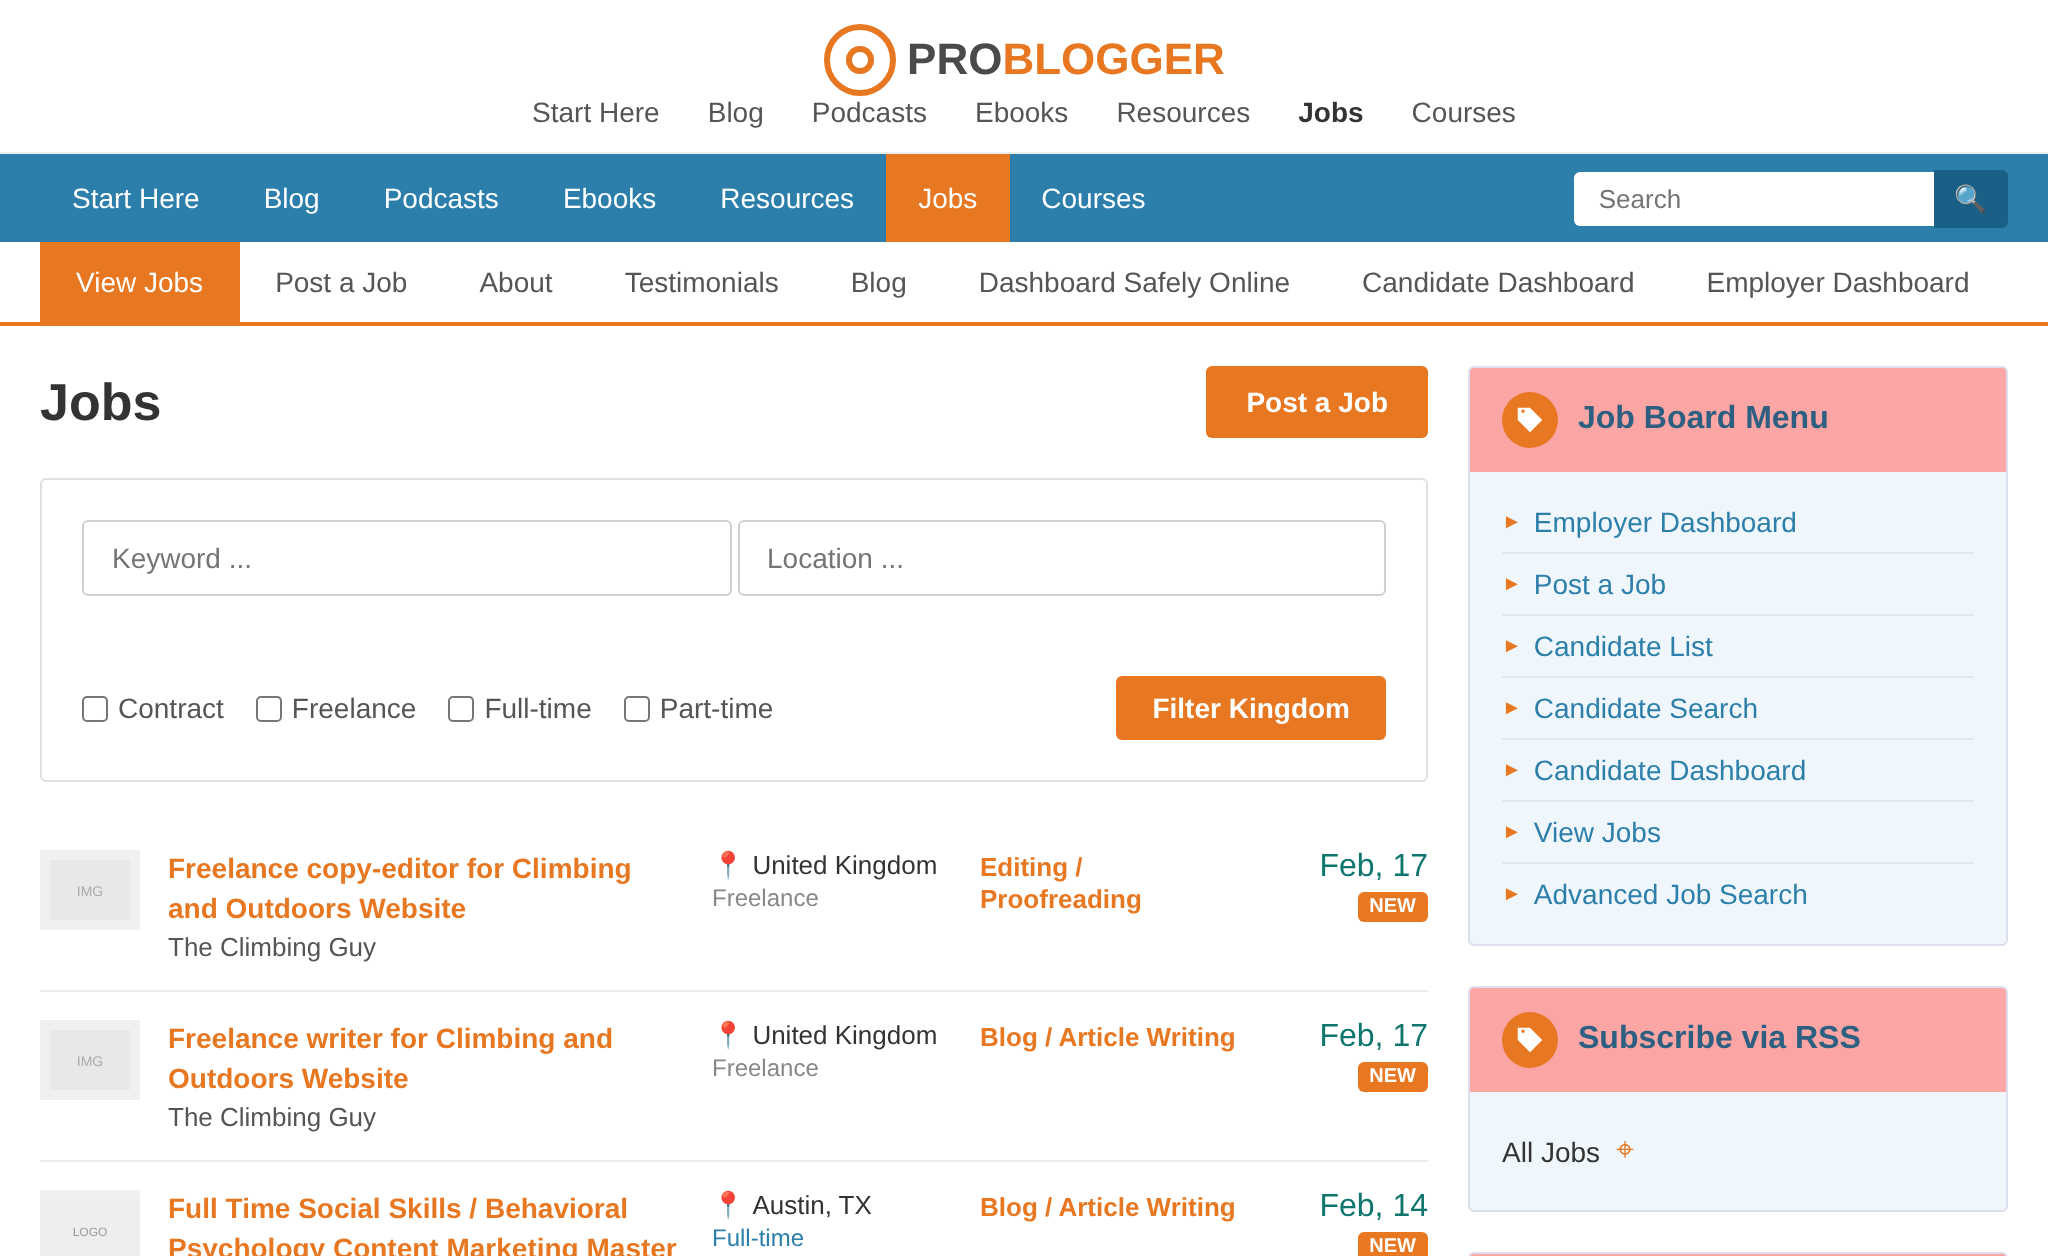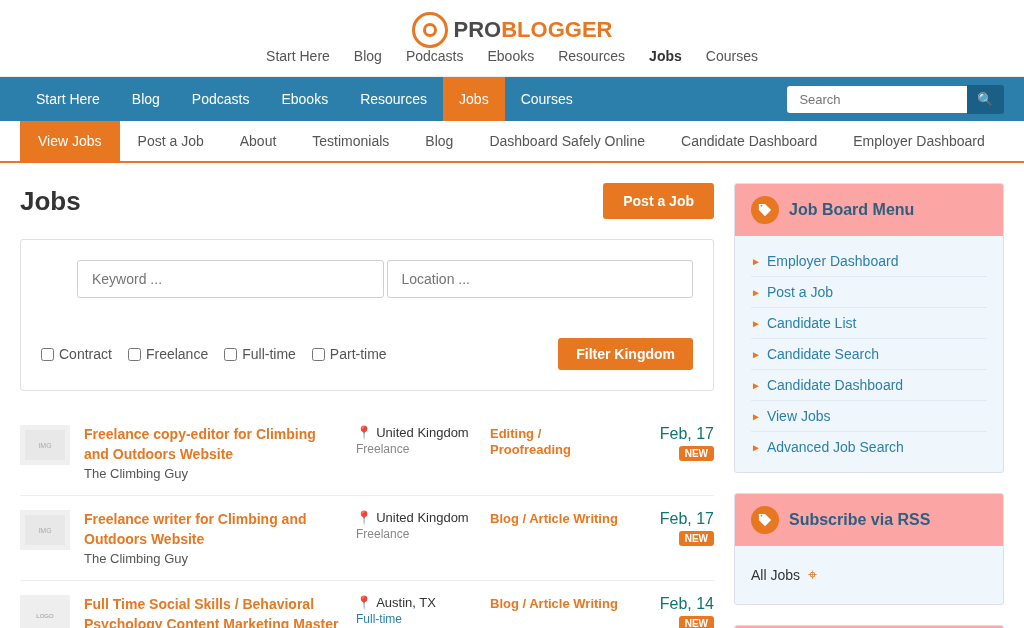--- a/index.html
+++ b/index.html
@@ -35,21 +35,21 @@
     .main-content { flex: 1; }
     .sidebar { width: 270px; flex-shrink: 0; }
 
     
     .page-header { display: flex; align-items: center; justify-content: space-between; margin-bottom: 20px; }
     .page-title { font-size: 26px; font-weight: bold; color: #333; }
     .post-job-btn { background: #e87722; color: #fff; border: none; padding: 10px 20px; font-size: 14px; cursor: pointer; border-radius: 3px; font-weight: bold; }
 
     
     .search-form { background: #fff; border: 1px solid #e0e0e0; padding: 20px; margin-bottom: 20px; border-radius: 3px; }
-    .search-inputs { display: flex; gap: 3px; margin-bottom: 14px; margin-left: 36px; }
+    .search-inputs { display: flex; gap: 3px; margin-bottom: 14px; }
     .search-inputs input { flex: 1; padding: 10px 14px; border: 1px solid #d0d0d0; border-radius: 3px; font-size: 14px; color: #aaa; outline: none; }
     .filter-row { display: flex; align-items: center; gap: 16px; margin-top: 40px; }
     .filter-row label { display: flex; align-items: center; gap: 5px; color: #555; cursor: pointer; }
     .filter-row input[type=checkbox] { margin: 0; }
     .filter-btn { margin-left: auto; background: #e87722; color: #fff; border: none; padding: 8px 18px; font-size: 14px; cursor: pointer; border-radius: 3px; font-weight: bold; }
 
     
     .job-list { display: flex; flex-direction: column; gap: 0; }
     .job-item { display: flex; align-items: flex-start; padding: 14px 0; border-bottom: 1px solid #eee; gap: 14px; }
     .job-logo { width: 50px; height: 40px; background: #f0f0f0; display: flex; align-items: center; justify-content: center; flex-shrink: 0; font-size: 10px; color: #999; overflow: hidden; }

